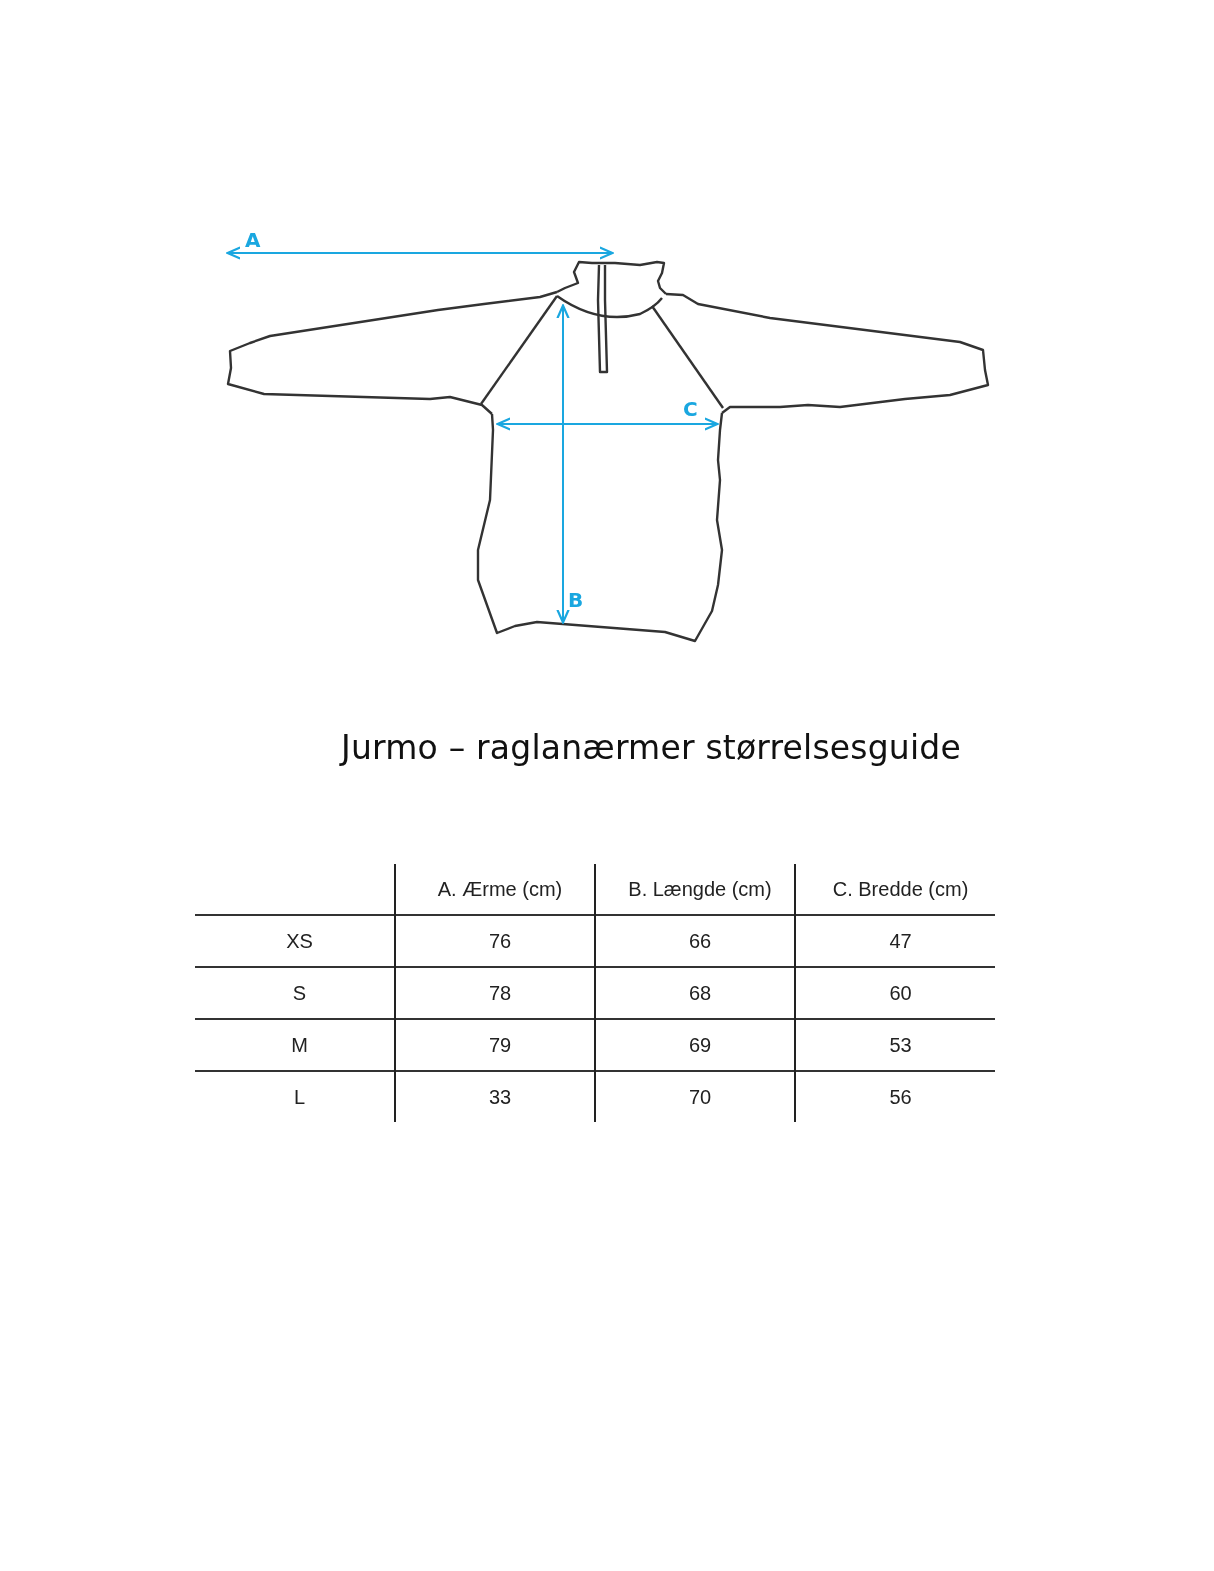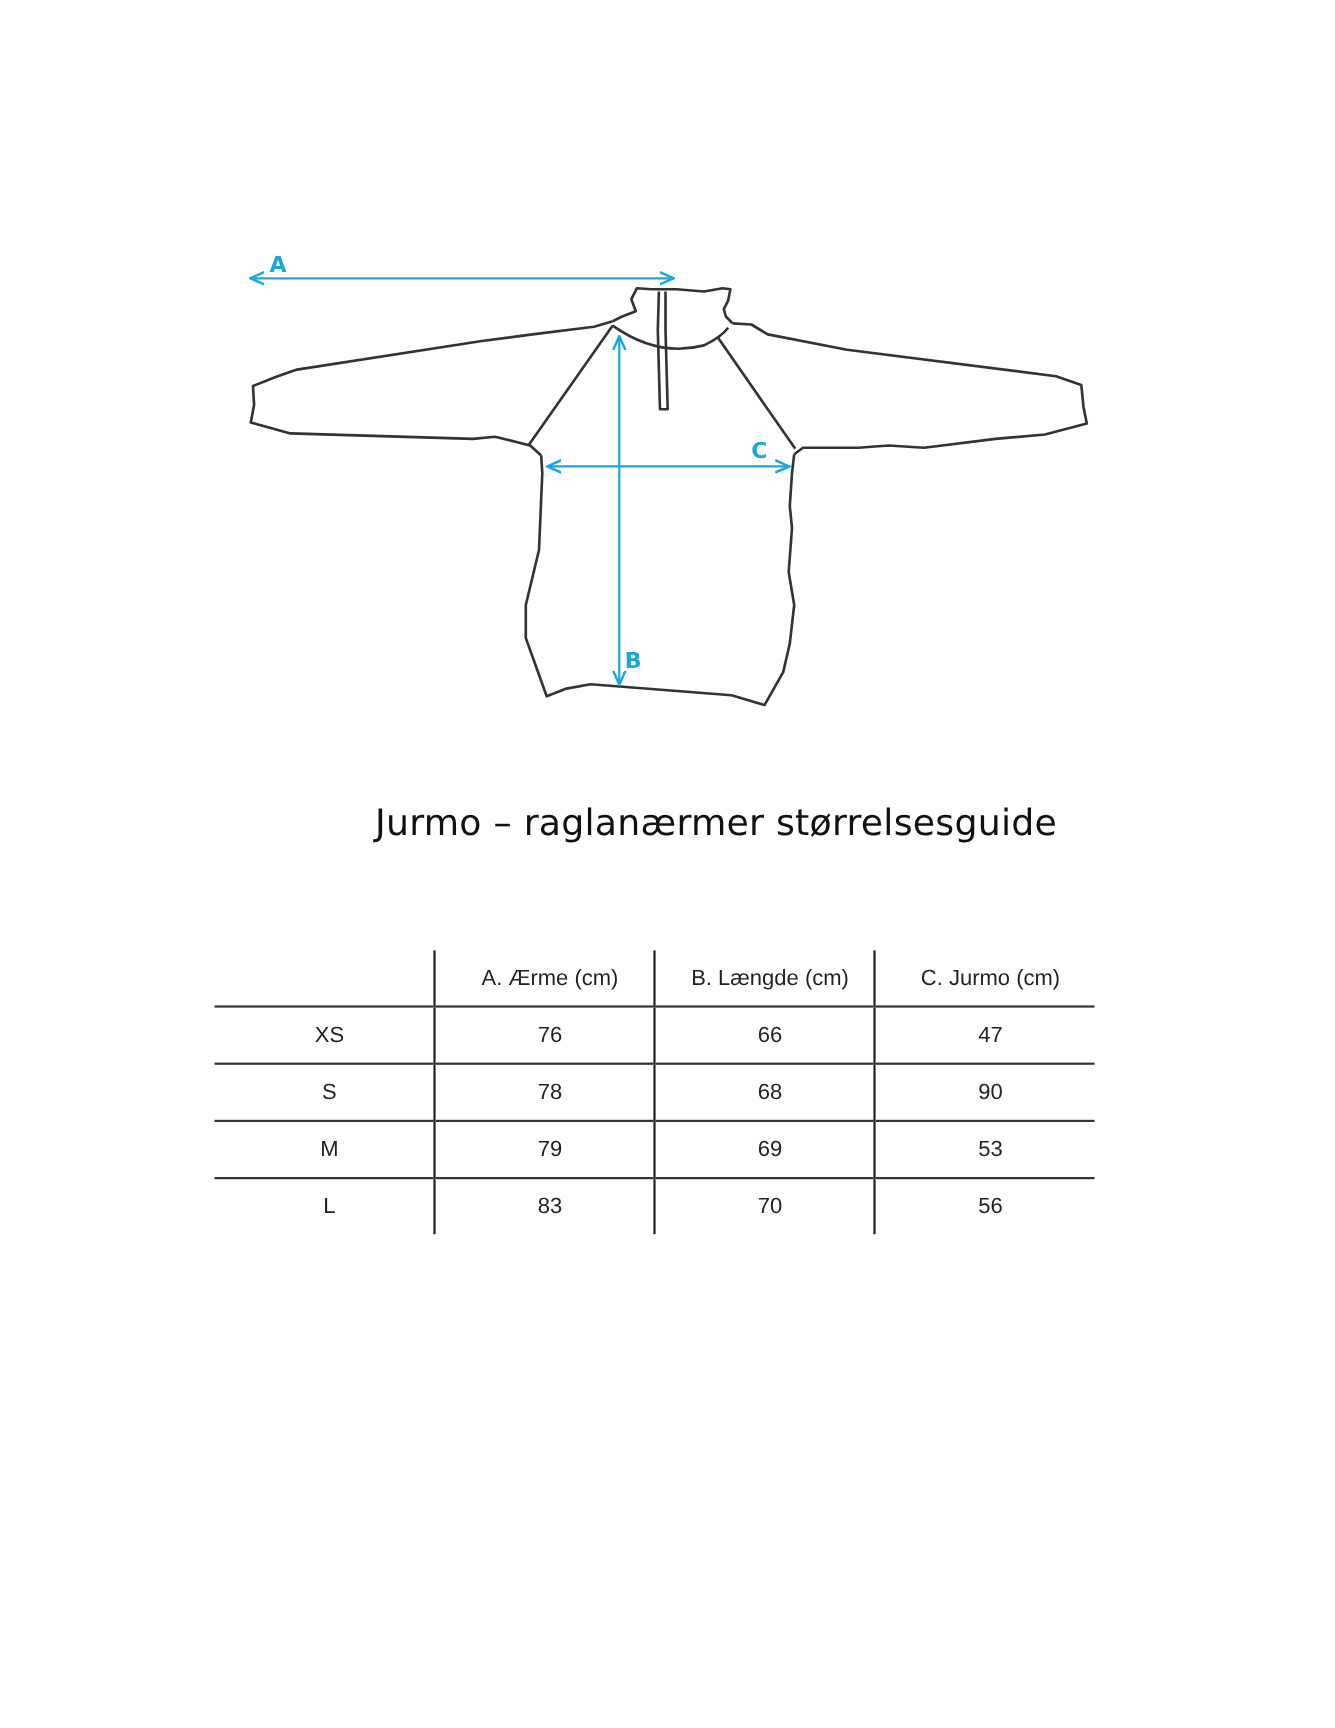--- a/index.html
+++ b/index.html
@@ -64,42 +64,42 @@
       <col class="c0">
       <col class="c1">
       <col class="c2">
       <col class="c3">
     </colgroup>
   <thead>
     <tr>
       <th></th>
       <th class="vl">A. Ærme (cm)</th>
       <th class="vl">B. Længde (cm)</th>
-      <th class="vl">C. Jurmo (cm)</th>
+      <th class="vl">C. Bredde (cm)</th>
     </tr>
   </thead>
   <tbody>
     <tr>
       <td>XS</td>
       <td class="vl">76</td>
       <td class="vl">66</td>
       <td class="vl">47</td>
     </tr>
     <tr>
       <td>S</td>
       <td class="vl">78</td>
       <td class="vl">68</td>
-      <td class="vl">90</td>
+      <td class="vl">60</td>
     </tr>
     <tr>
       <td>M</td>
       <td class="vl">79</td>
       <td class="vl">69</td>
       <td class="vl">53</td>
     </tr>
     <tr>
       <td>L</td>
-      <td class="vl">83</td>
+      <td class="vl">33</td>
       <td class="vl">70</td>
       <td class="vl">56</td>
     </tr>
   </tbody>
 </table>
 
 </body></html>

